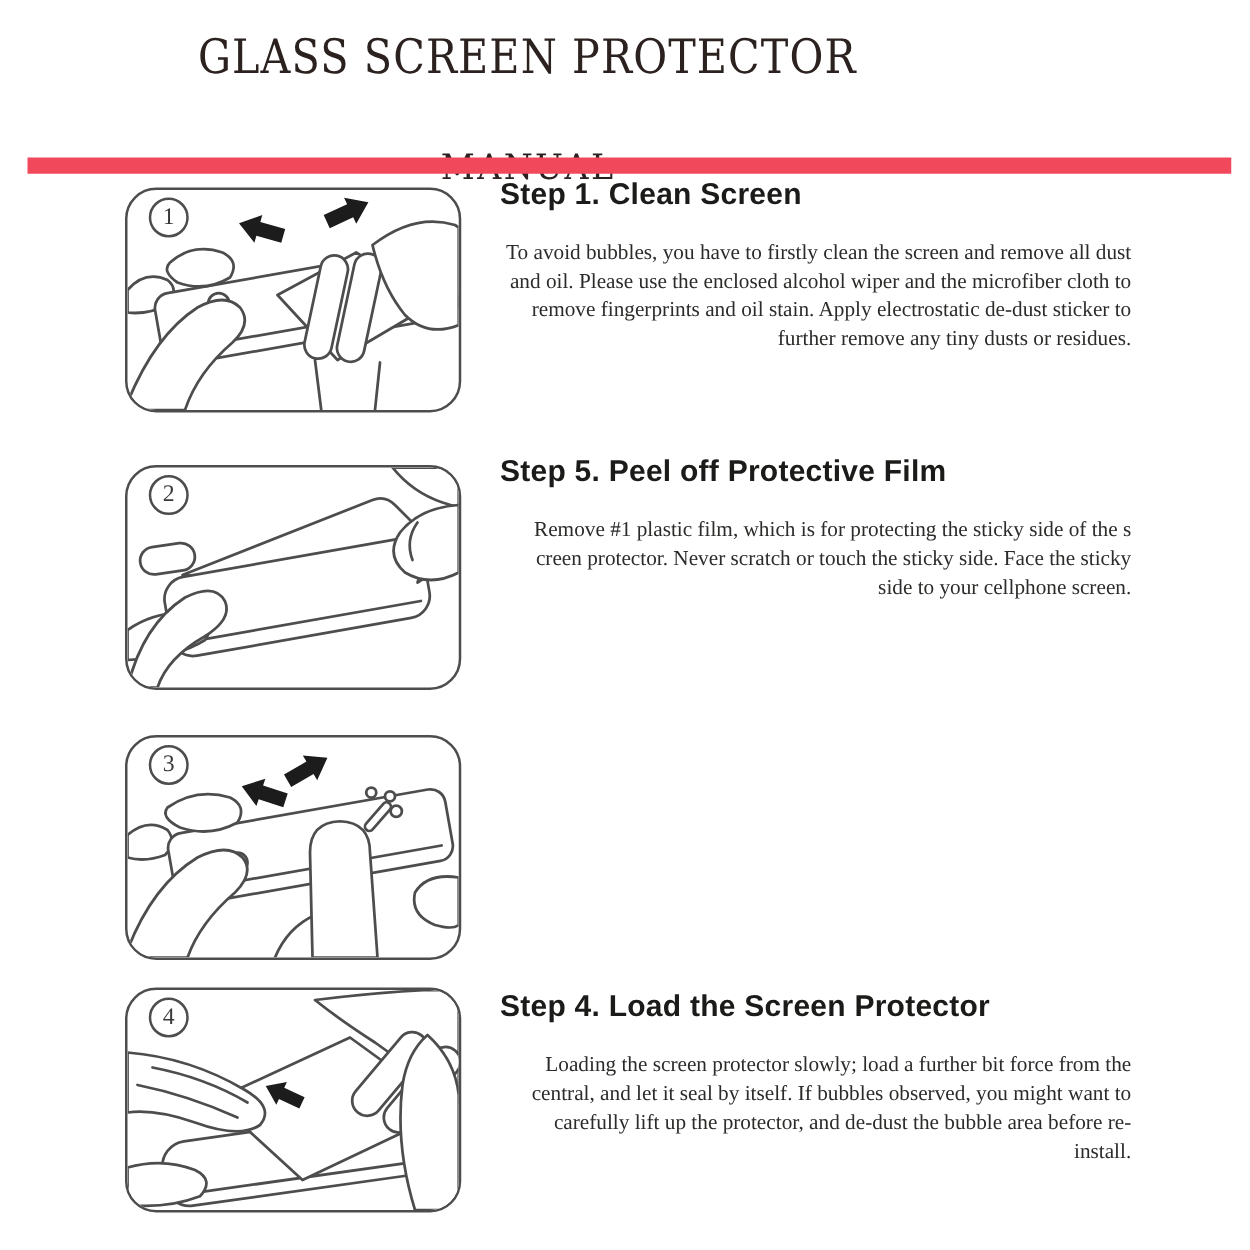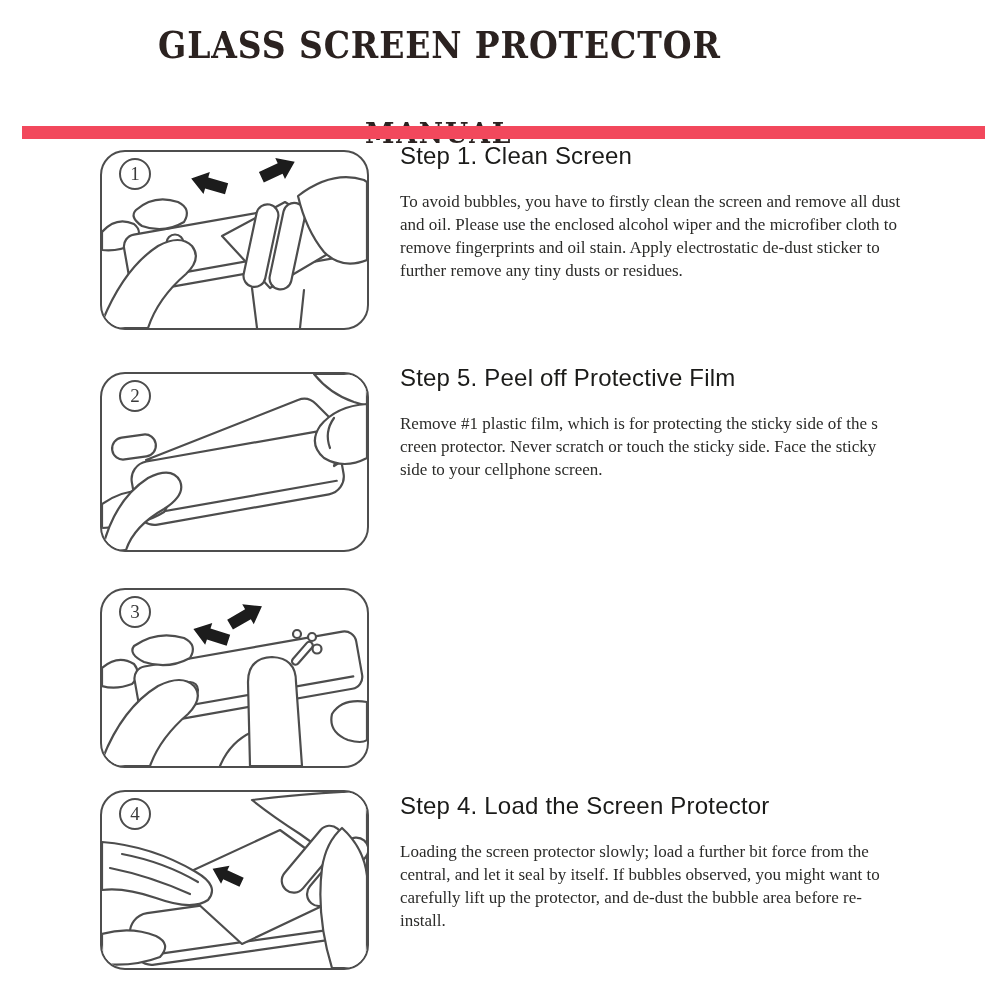--- a/index.html
+++ b/index.html
@@ -2,45 +2,45 @@
 <html><head>
 <meta charset="utf-8">
 <style>
   html,body { margin:0; padding:0; background:#ffffff; }
   body { width:1000px; height:1000px; position:relative; overflow:hidden;
          font-family:"Liberation Sans", sans-serif; }
 
   .page { position:absolute; inset:0; background:#ffffff; }
 
   
-  .title-line { position:absolute; left:17px; width:844px; text-align:center;
-                font-family:"DejaVu Serif", serif; font-weight:bold;
+  .title-line { position:absolute; left:0; width:844px; text-align:center;
+                font-family:"DejaVu Serif", serif; font-weight:normal;
                 line-height:38px; white-space:nowrap; }
   .title-1 { top:26px; font-size:38px; letter-spacing:1px; }
   .title-2 { top:86px; font-size:28px; letter-spacing:2px;margin-top:29px; }
   .condense  { display:inline-block; transform:scaleX(0.87); }
   .condense2 { display:inline-block; transform:scaleX(0.95); }
   .accent-bar { position:absolute; left:22px; top:126px; width:963px; height:13px; }
 
   
   .step { position:absolute; left:0; width:1000px; height:176px; }
   .illus-box { position:absolute; left:100px; top:0; width:265px; height:176px;
                border:2.5px solid #4d4d4d; border-radius:25px; overflow:hidden;
                background:#fff; }
   .illus-box svg { position:absolute; left:0; top:0; width:265px; height:176px; }
   .badge { position:absolute; left:17px; top:6px; width:28px; height:28px;
            border:2px solid #4d4d4d; border-radius:50%; background:#fff;
            display:flex; align-items:center; justify-content:center;
            font-family:"Liberation Serif", serif; font-size:19px; color:#3a3a3a;
            z-index:2; }
   .step-text { position:absolute; left:400px; top:-8px; width:505px; }
-  .step-heading { margin:0; font-size:24px; font-weight:normal; color:#1b1b19;
+  .step-heading { margin:0; font-size:24px; font-weight:bold; color:#1b1b19;
                   letter-spacing:0.2px; }
   .step-body { margin:20px 0 0 0; font-family:"Liberation Serif", serif;
-               font-size:17px; line-height:23px; color:#2b2b29; }
+               font-size:17px; line-height:23px; color:#2b2b29;text-align:right; }
 
   
   .illus-box svg path, .illus-box svg rect, .illus-box svg circle,
   .illus-box svg line, .illus-box svg ellipse {
       fill:#ffffff; stroke:#4d4d4d; stroke-width:2.2;
       stroke-linecap:round; stroke-linejoin:round; }
   .illus-box svg .noline { fill:none; }
   .illus-box svg .arr { fill:#1c1c1c; stroke:none; }
 </style>
 </head>

